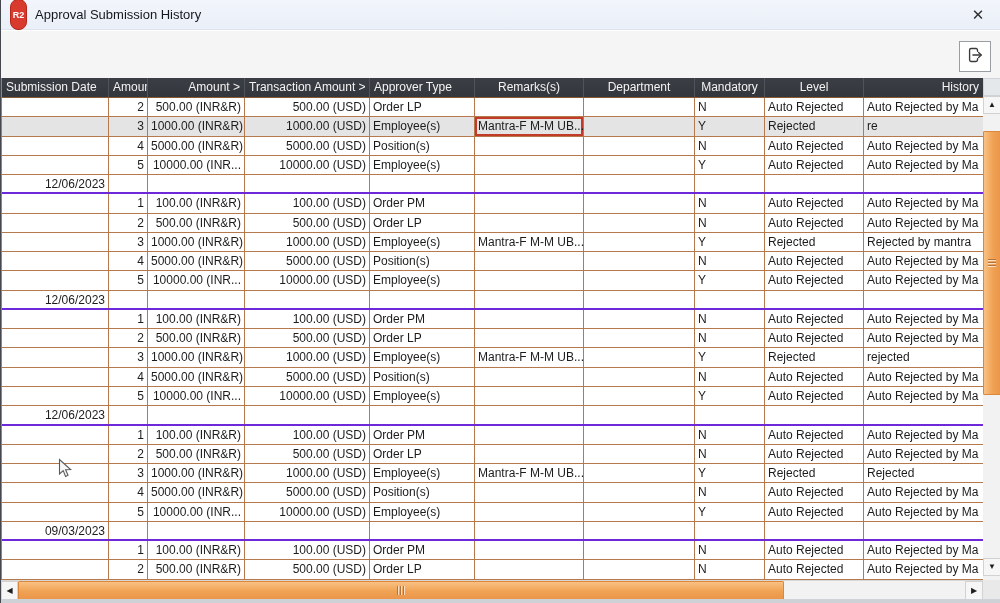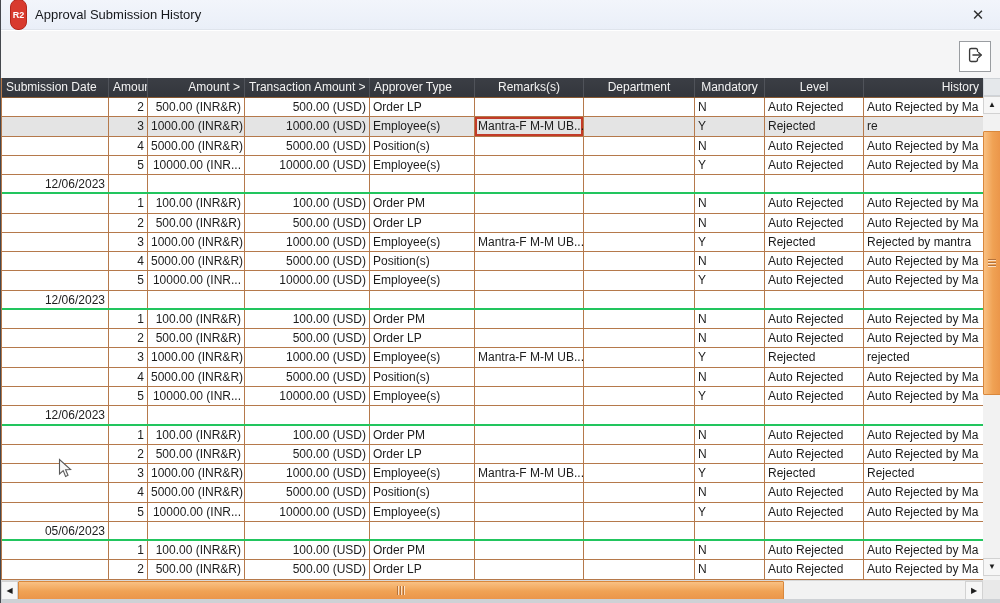--- a/index.html
+++ b/index.html
@@ -38,21 +38,21 @@
   .hdr {
     display:flex; height:20px; background:linear-gradient(#3b3e45,#33363c);
     border-bottom:1px solid #8a5a32; overflow:hidden;
   }
   .hcell {
     color:#f3f3f3; font-size:12px; line-height:19px; padding:0 4px;
     border-right:1px solid #50535a; overflow:hidden; white-space:nowrap; flex:0 0 auto;
   }
   .row { display:flex; height:19.28px; background:#ffffff; border-bottom:1px solid #b5794b; overflow:hidden; }
   .row.sel { background:#e4e4e4; }
-  .row.daterow { border-bottom:2px solid #22c55e; }
+  .row.daterow { border-bottom:2px solid #6d28d9; }
   .cell {
     font-size:12px; line-height:18px; color:#1c1c1c; padding:0 3px;
     border-right:1px solid #b5794b; overflow:hidden; white-space:nowrap; flex:0 0 auto;
   }
   .cell.r { text-align:right; }
   .cell.boxed { box-shadow:inset 0 0 0 2px #c23b28; }
   
   .vscroll { position:absolute; left:982px; top:78px; width:18px; height:502px; background:#f2f2f2; }
   .vspacer { position:absolute; top:0; left:0; width:18px; height:18px; background:#e5e8eb; border:1px solid #cfd3d8; }
   .sbtn {
@@ -382,21 +382,21 @@
           <div class="cell r" style="width: 97px;">10000.00 (INR...</div>
           <div class="cell r" style="width: 125px;">10000.00 (USD)</div>
           <div class="cell" style="width: 105px;">Employee(s)</div>
           <div class="cell" style="width: 109px;"></div>
           <div class="cell" style="width: 111px;"></div>
           <div class="cell" style="width: 70px;">Y</div>
           <div class="cell" style="width: 99px;">Auto Rejected</div>
           <div class="cell" style="width: 120px;">Auto Rejected by Ma</div>
         </div>
         <div class="row daterow">
-          <div class="cell r" style="width: 107px;">05/06/2023</div>
+          <div class="cell r" style="width: 107px;">09/03/2023</div>
           <div class="cell r" style="width: 39px;"></div>
           <div class="cell r" style="width: 97px;"></div>
           <div class="cell r" style="width: 125px;"></div>
           <div class="cell" style="width: 105px;"></div>
           <div class="cell" style="width: 109px;"></div>
           <div class="cell" style="width: 111px;"></div>
           <div class="cell" style="width: 70px;"></div>
           <div class="cell" style="width: 99px;"></div>
           <div class="cell" style="width: 120px;"></div>
         </div>

